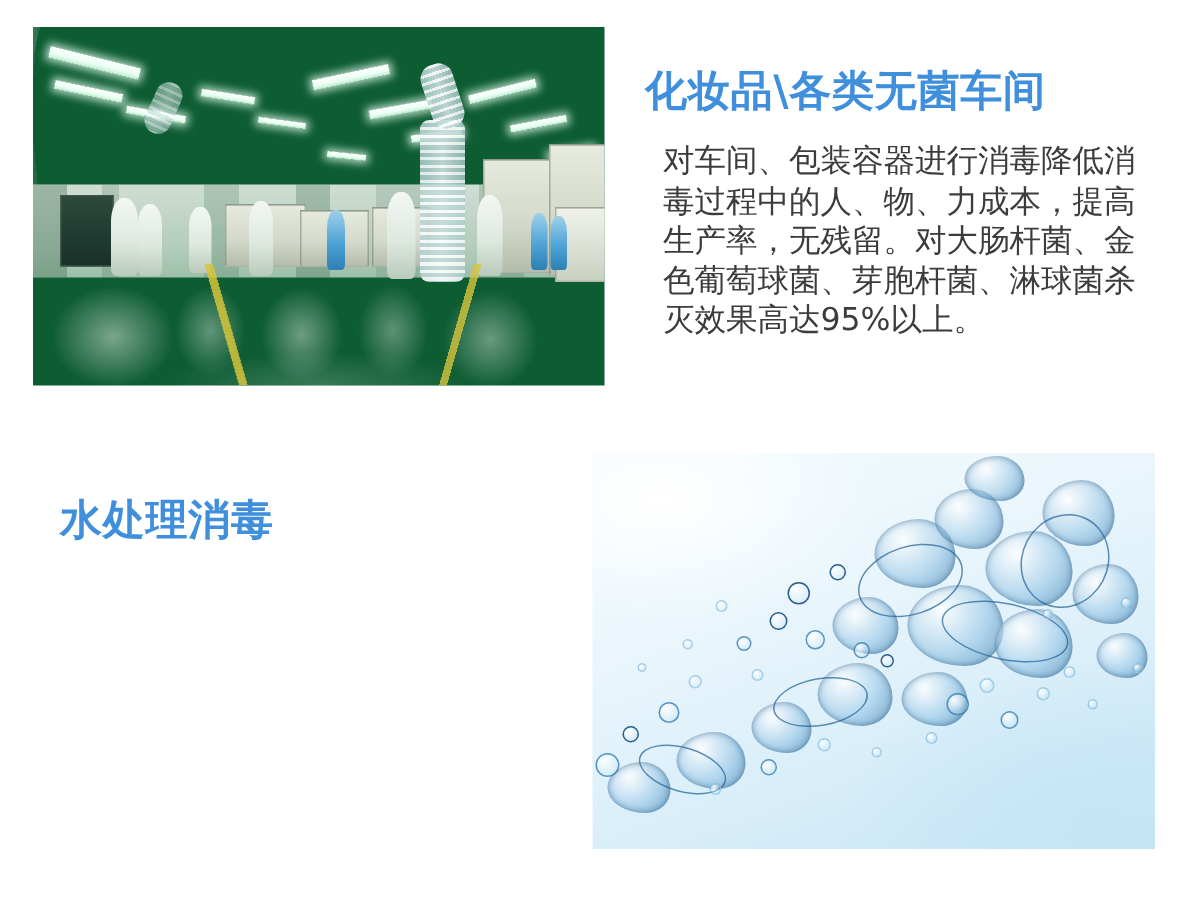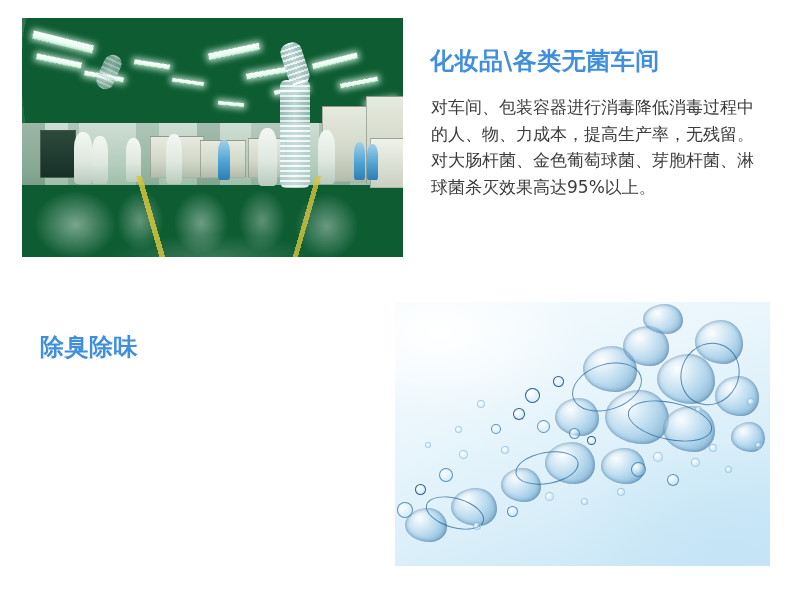--- a/index.html
+++ b/index.html
@@ -122,32 +122,32 @@
   }
   .block-left {
     position: absolute;
     left: 40px;
     top: 330px;
     width: 345px;
   }
 
   .sec-title {
     color: #3f8fdc;
-    font-size: 24px;
+    font-size: 28px;
     font-weight: bold;
     line-height: 34px;
     letter-spacing: .5px;
     margin: 0 0 16px 0;
     white-space: nowrap;
   }
   .sec-body {
     color: #3c3c3c;
-    font-size: 17px;
+    font-size: 21px;
     line-height: 26.5px;
-    margin: 1px;
+    margin: 12px;
     text-align: left;
   }
 
   
   .photo-water {
     position: absolute;
     left: 395px;
     top: 302px;
     width: 375px;
     height: 264px;
@@ -233,21 +233,21 @@
     <div class="cr-floor-gloss"></div>
     <div class="cr-yellowline"></div>
   </div>
 
   <div class="block-right">
     <h2 class="sec-title">化妆品\各类无菌车间</h2>
     <p class="sec-body">对车间、包装容器进行消毒降低消毒过程中的人、物、力成本，提高生产率，无残留。对大肠杆菌、金色葡萄球菌、芽胞杆菌、淋球菌杀灭效果高达95%以上。</p>
   </div>
 
   <div class="block-left">
-    <h2 class="sec-title">除臭除味</h2>
+    <h2 class="sec-title">水处理消毒</h2>
   </div>
 
   <div class="photo-water">
     <div class="w-glow"></div>
     <div class="w-splash">
 
       <div class="blob" style="left:188px; top:44px; width:54px; height:46px;"></div>
       <div class="blob" style="left:228px; top:24px; width:46px; height:40px;"></div>
       <div class="blob" style="left:262px; top:52px; width:58px; height:50px;"></div>
       <div class="blob" style="left:210px; top:88px; width:64px; height:54px;"></div>

